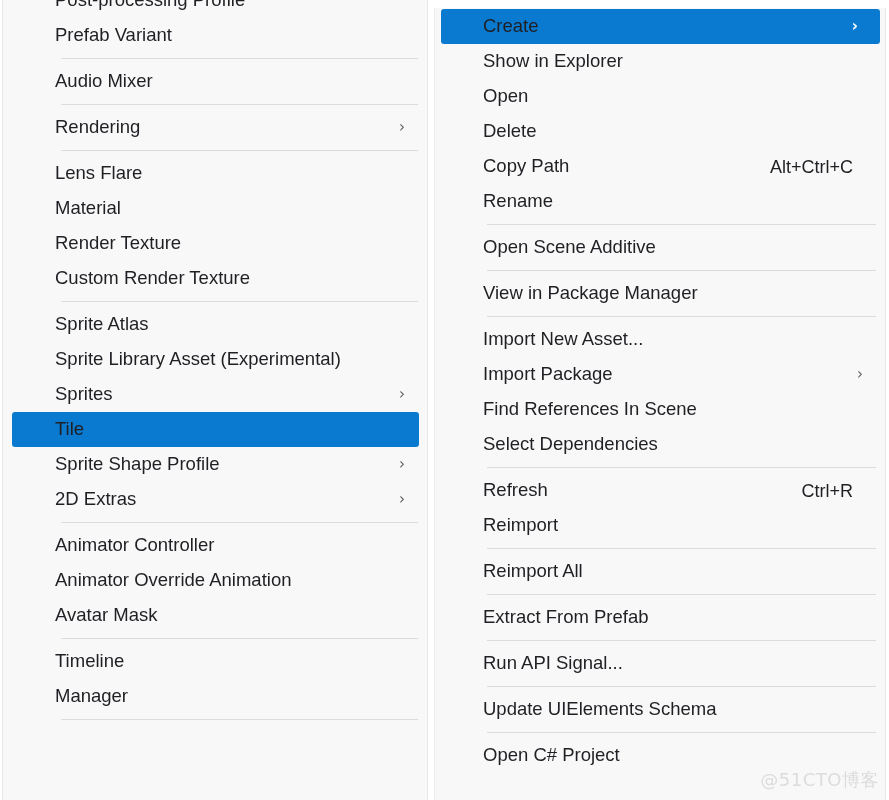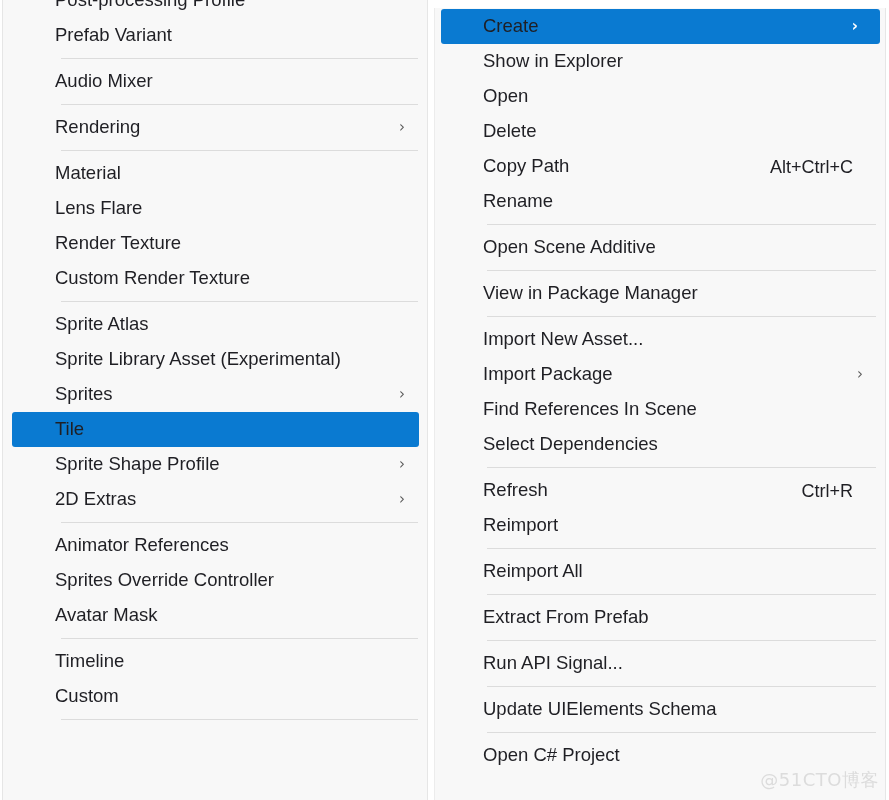--- a/index.html
+++ b/index.html
@@ -170,24 +170,24 @@
         <div class="menu-row">
           <span class="row-label">Audio Mixer</span>
         </div>
         <div class="menu-sep"></div>
         <div class="menu-row">
           <span class="row-label">Rendering</span>
           <span class="submenu-arrow">›</span>
         </div>
         <div class="menu-sep"></div>
         <div class="menu-row">
+          <span class="row-label">Lens Flare</span>
+        </div>
+        <div class="menu-row">
           <span class="row-label">Material</span>
-        </div>
-        <div class="menu-row">
-          <span class="row-label">Lens Flare</span>
         </div>
         <div class="menu-row">
           <span class="row-label">Render Texture</span>
         </div>
         <div class="menu-row">
           <span class="row-label">Custom Render Texture</span>
         </div>
         <div class="menu-sep"></div>
         <div class="menu-row">
           <span class="row-label">Sprite Atlas</span>
@@ -205,34 +205,34 @@
         <div class="menu-row">
           <span class="row-label">Sprite Shape Profile</span>
           <span class="submenu-arrow">›</span>
         </div>
         <div class="menu-row">
           <span class="row-label">2D Extras</span>
           <span class="submenu-arrow">›</span>
         </div>
         <div class="menu-sep"></div>
         <div class="menu-row">
-          <span class="row-label">Animator References</span>
-        </div>
-        <div class="menu-row">
-          <span class="row-label">Sprites Override Controller</span>
+          <span class="row-label">Animator Controller</span>
+        </div>
+        <div class="menu-row">
+          <span class="row-label">Animator Override Animation</span>
         </div>
         <div class="menu-row">
           <span class="row-label">Avatar Mask</span>
         </div>
         <div class="menu-sep"></div>
         <div class="menu-row">
           <span class="row-label">Timeline</span>
         </div>
         <div class="menu-row">
-          <span class="row-label">Custom</span>
+          <span class="row-label">Manager</span>
         </div>
         <div class="menu-sep"></div>
       </div>
   </div>
 
   <div id="right-menu" class="menu-panel">
     <div class="panel-inner">
         <div class="menu-row highlight">
           <span class="row-label">Create</span>
           <span class="submenu-arrow">›</span>

